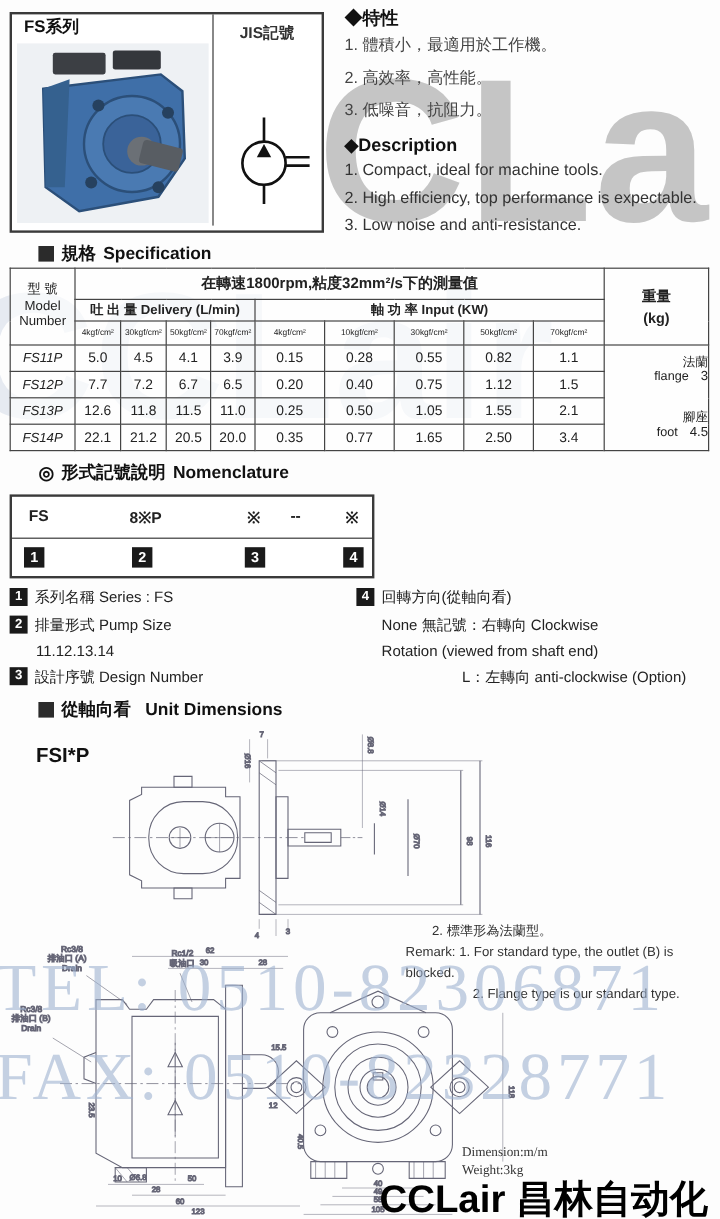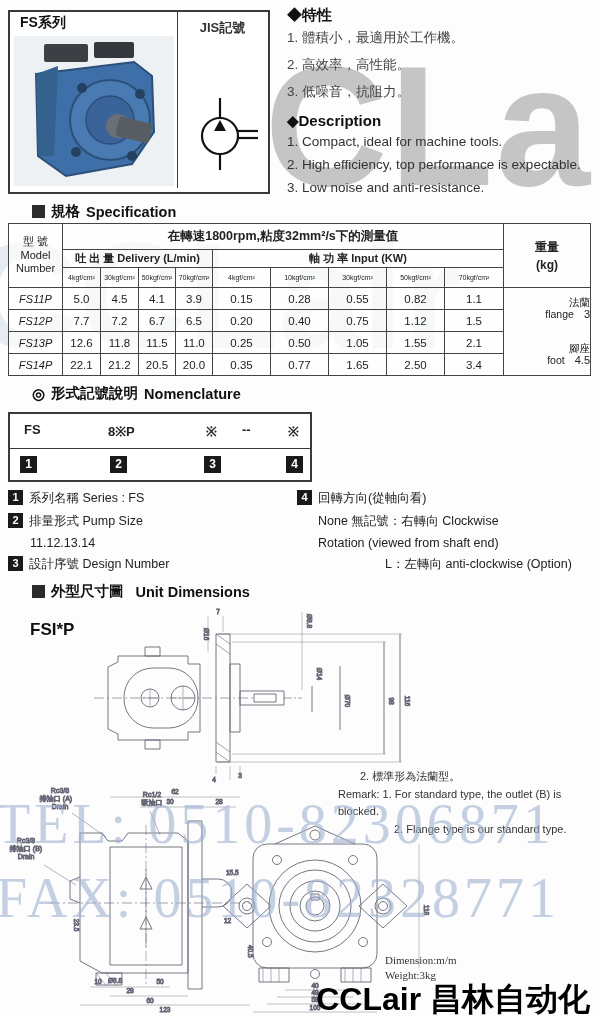--- a/index.html
+++ b/index.html
@@ -267,21 +267,21 @@
     <span class="badge">4</span>
     <span>回轉方向(從軸向看)</span>
   </div>
   <div class="nom4-line">None 無記號：右轉向 Clockwise</div>
   <div class="nom4-line">Rotation (viewed from shaft end)</div>
   <div class="nom4-line ind">L：左轉向 anti-clockwise (Option)</div>
 </div>
 
 <div class="abs sec-head" style="left:8px;top:582px;">
   <span class="sq"></span>
-  <span>外型尺寸圖</span>
+  <span>從軸向看</span>
   <span style="margin-left:6px;">Unit Dimensions</span>
 </div>
 
 <div class="abs dwg-label" style="left:30px;top:620px;">FSI*P</div>
 
 <svg class="draw" style="left:88px;top:602px;" width="330" height="192" viewBox="0 0 330 192" fill="none" stroke="#667" stroke-width="0.9">
   <line x1="6" y1="96" x2="168" y2="96" stroke-dasharray="10 3 2 3" stroke-width="0.6"></line>
   <path d="M30,54 H100 V62 H112 V130 H100 V138 H30 V132 L20,127 V65 L30,60 Z"></path>
   <rect x="57" y="45" width="15" height="9"></rect>
   <rect x="57" y="138" width="15" height="9"></rect>

